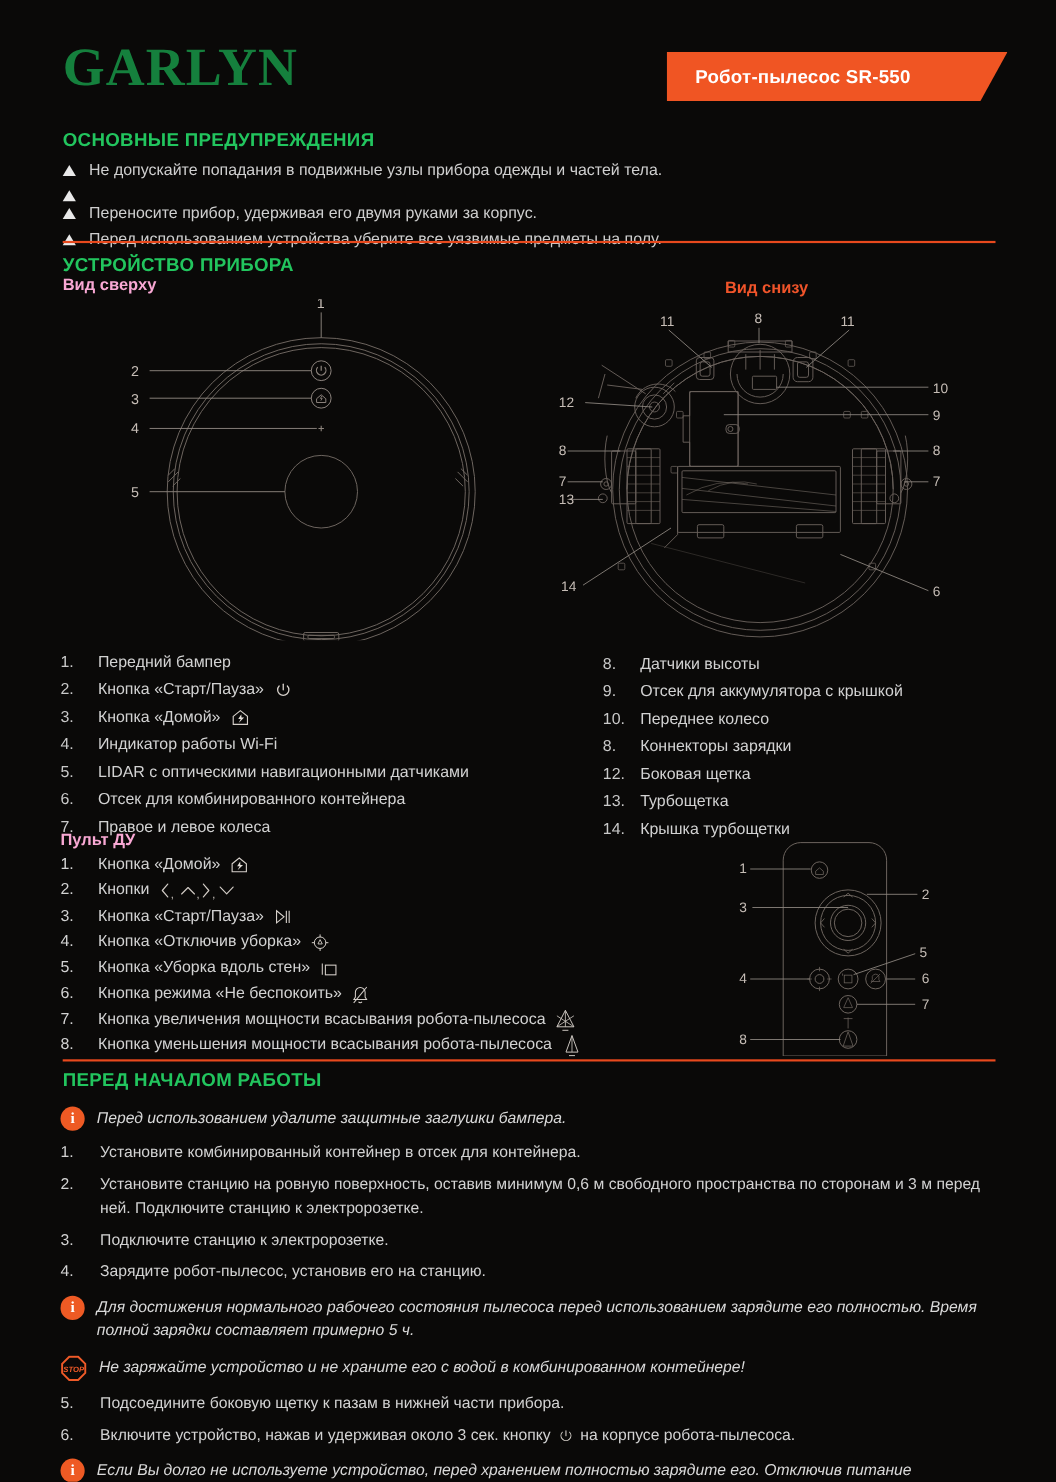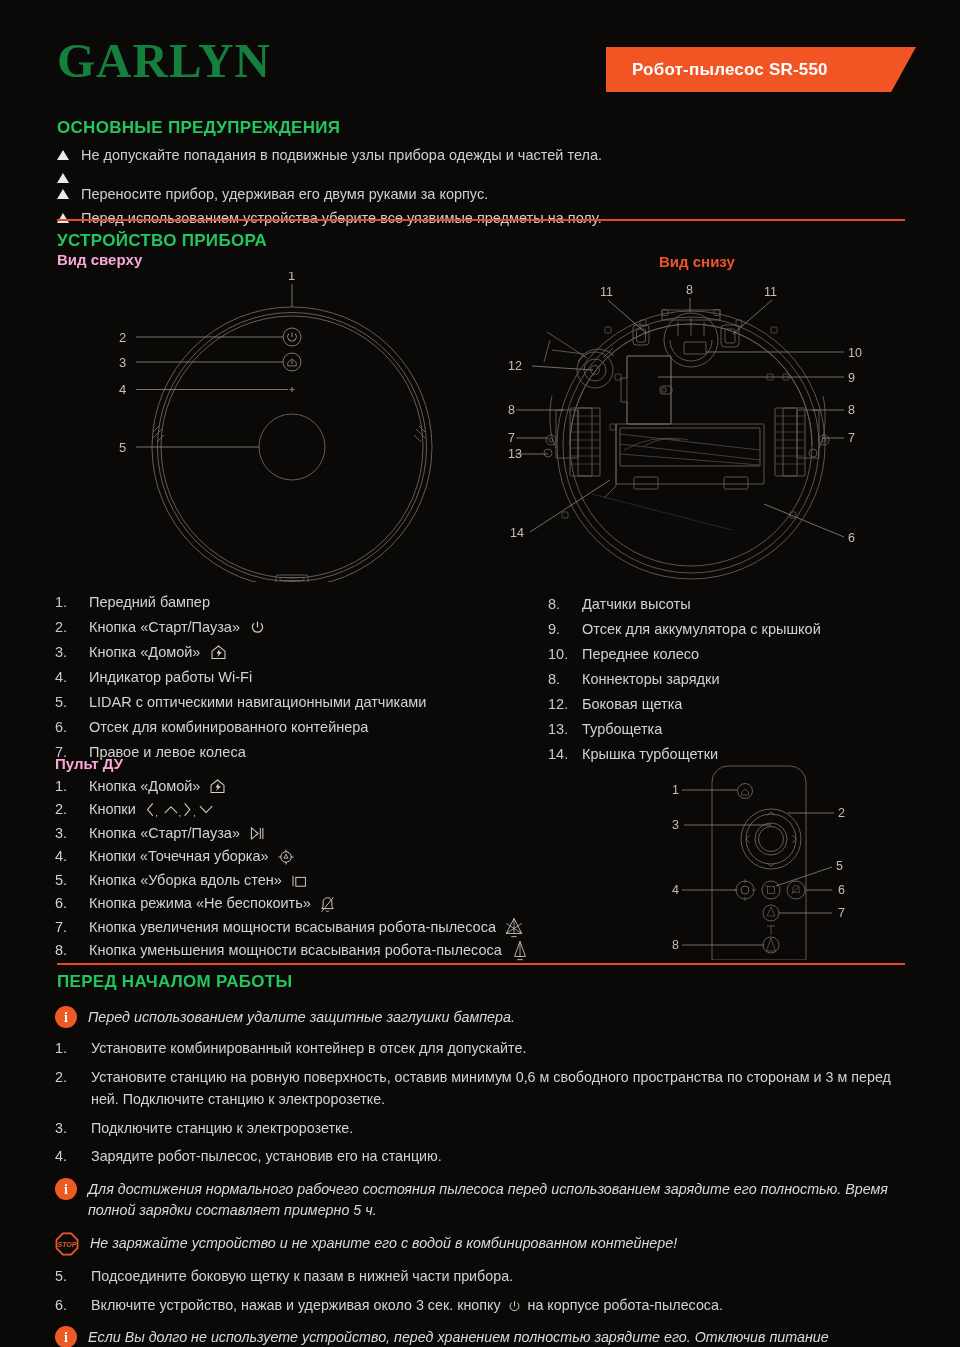--- a/index.html
+++ b/index.html
@@ -438,21 +438,21 @@
           <span>Кнопка «Старт/Пауза»</span>
           <svg class="inline-ico" width="17" height="17" viewBox="0 0 20 20">
             <path d="M4 3.5 L12 10 L4 16.5 Z" fill="none" stroke="#d6d0ca" stroke-width="1.2"></path>
             <path d="M14.5 3.5 v13 M17.5 3.5 v13" stroke="#d6d0ca" stroke-width="1.2"></path>
           </svg>
         </span>
       </li>
       <li>
         <span class="num">4.</span>
         <span class="txt">
-          <span>Кнопки «Точечная уборка»</span>
+          <span>Кнопка «Отключив уборка»</span>
           <svg class="inline-ico" width="18" height="18" viewBox="0 0 22 22">
             <circle cx="11" cy="11" r="6.4" fill="none" stroke="#d6d0ca" stroke-width="1.1"></circle>
             <path d="M11 1.8 v3.2 M11 17 v3.2 M1.8 11 h3.2 M17 11 h3.2" stroke="#d6d0ca" stroke-width="1.1"></path>
             <path d="M11 7.6 L8.6 12.4 h4.8 z" fill="none" stroke="#d6d0ca" stroke-width="1"></path>
           </svg>
         </span>
       </li>
       <li>
         <span class="num">5.</span>
         <span class="txt">
@@ -559,21 +559,21 @@
 
   <div class="start-block">
     <div class="note">
       <span class="ico-info">i</span>
       <span class="note-txt">Перед использованием удалите защитные заглушки бампера.</span>
     </div>
 
     <ul class="steps">
       <li>
         <span class="num">1.</span>
-        <span class="txt">Установите комбинированный контейнер в отсек для допускайте.</span>
+        <span class="txt">Установите комбинированный контейнер в отсек для контейнера.</span>
       </li>
       <li>
         <span class="num">2.</span>
         <span class="txt">Установите станцию на ровную поверхность, оставив минимум 0,6 м свободного пространства по сторонам и 3 м перед ней. Подключите станцию к электророзетке.</span>
       </li>
       <li>
         <span class="num">3.</span>
         <span class="txt">Подключите станцию к электророзетке.</span>
       </li>
       <li>

